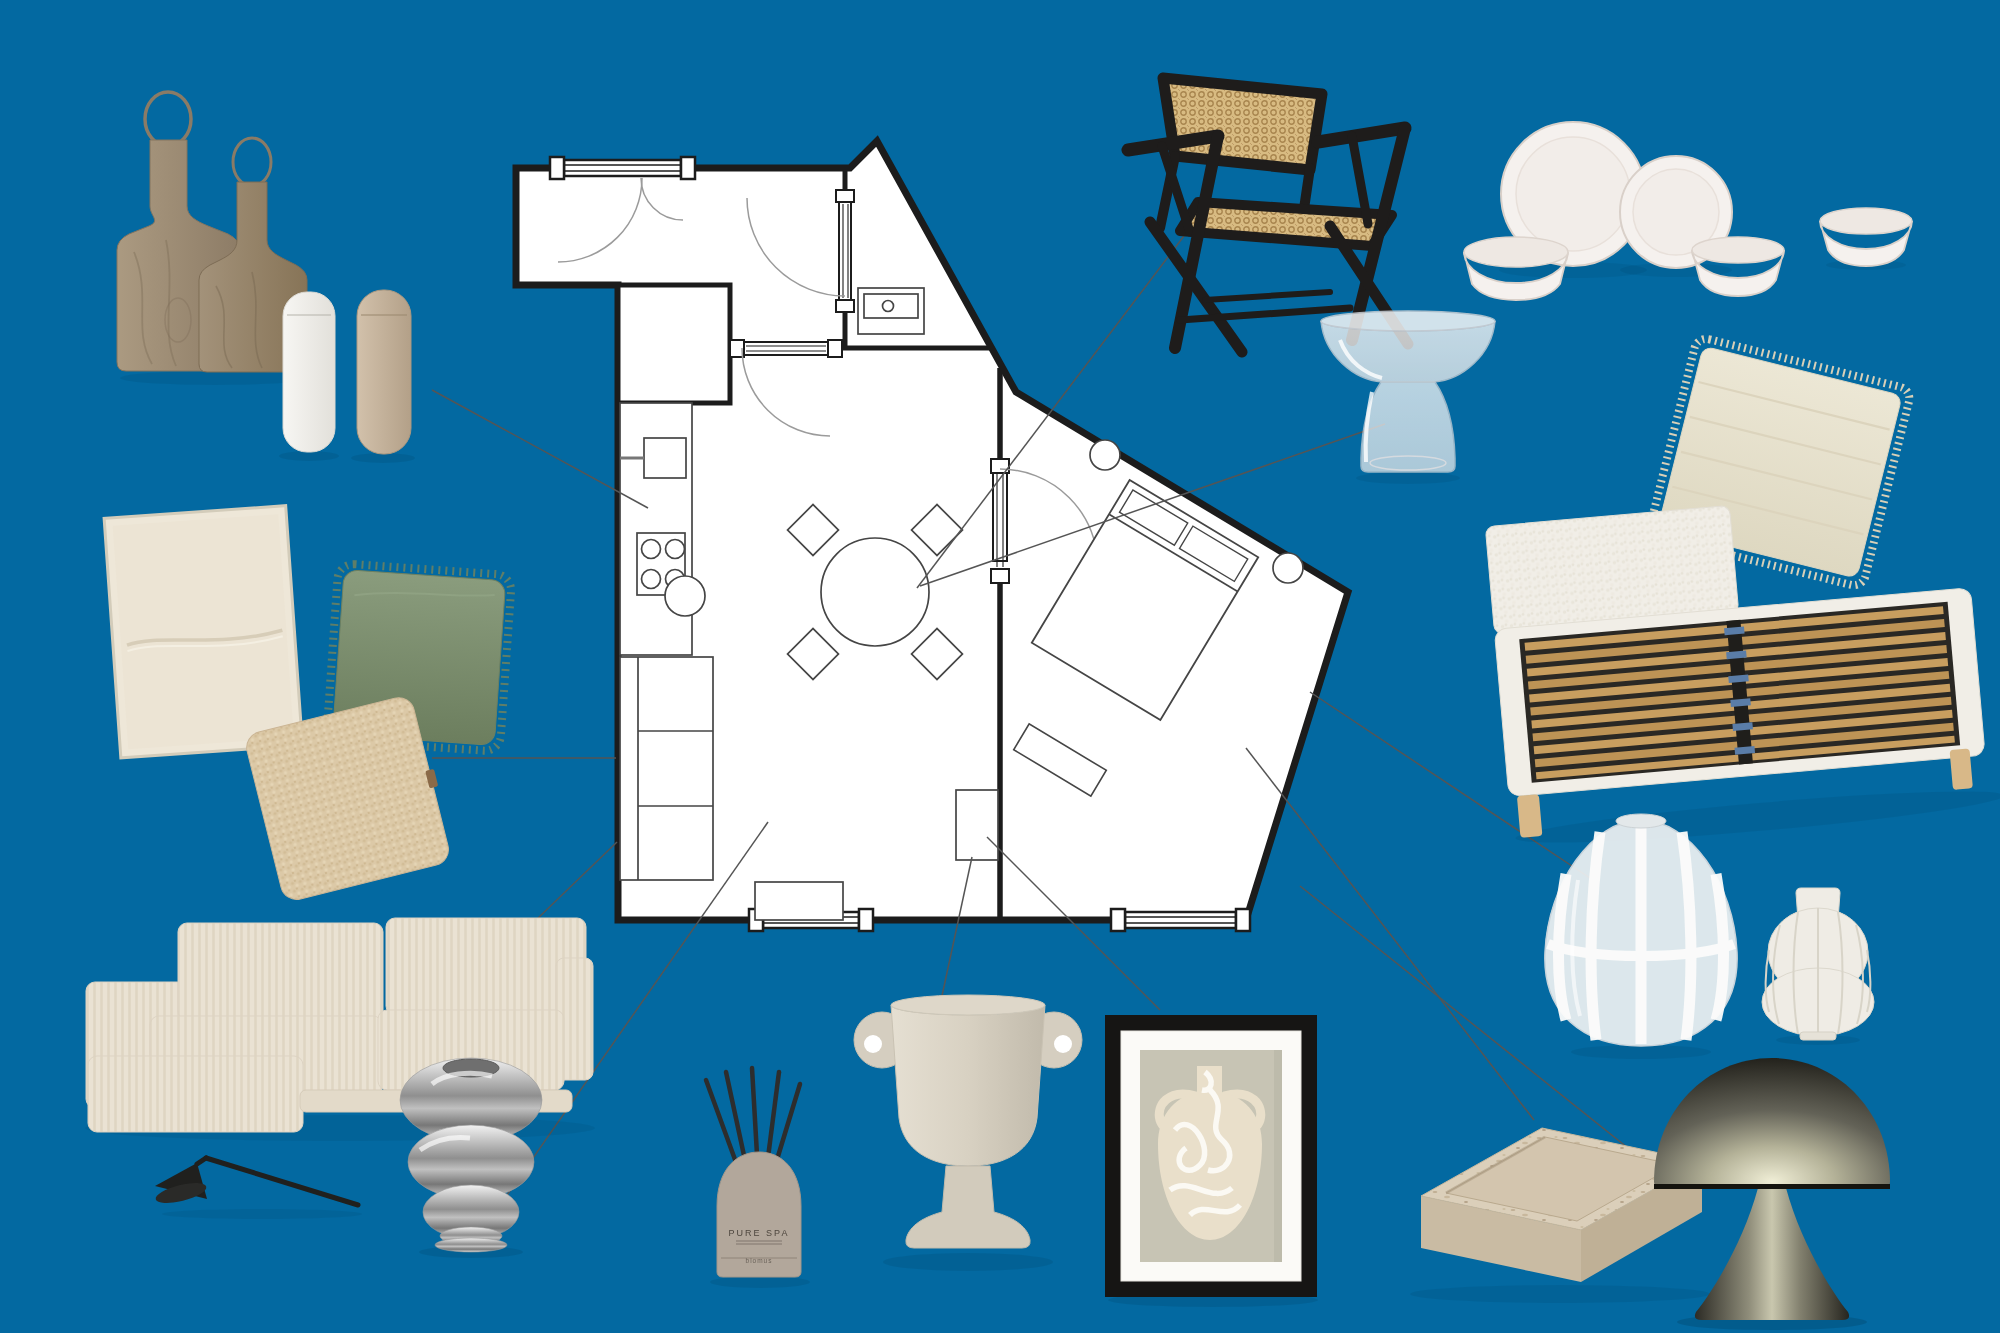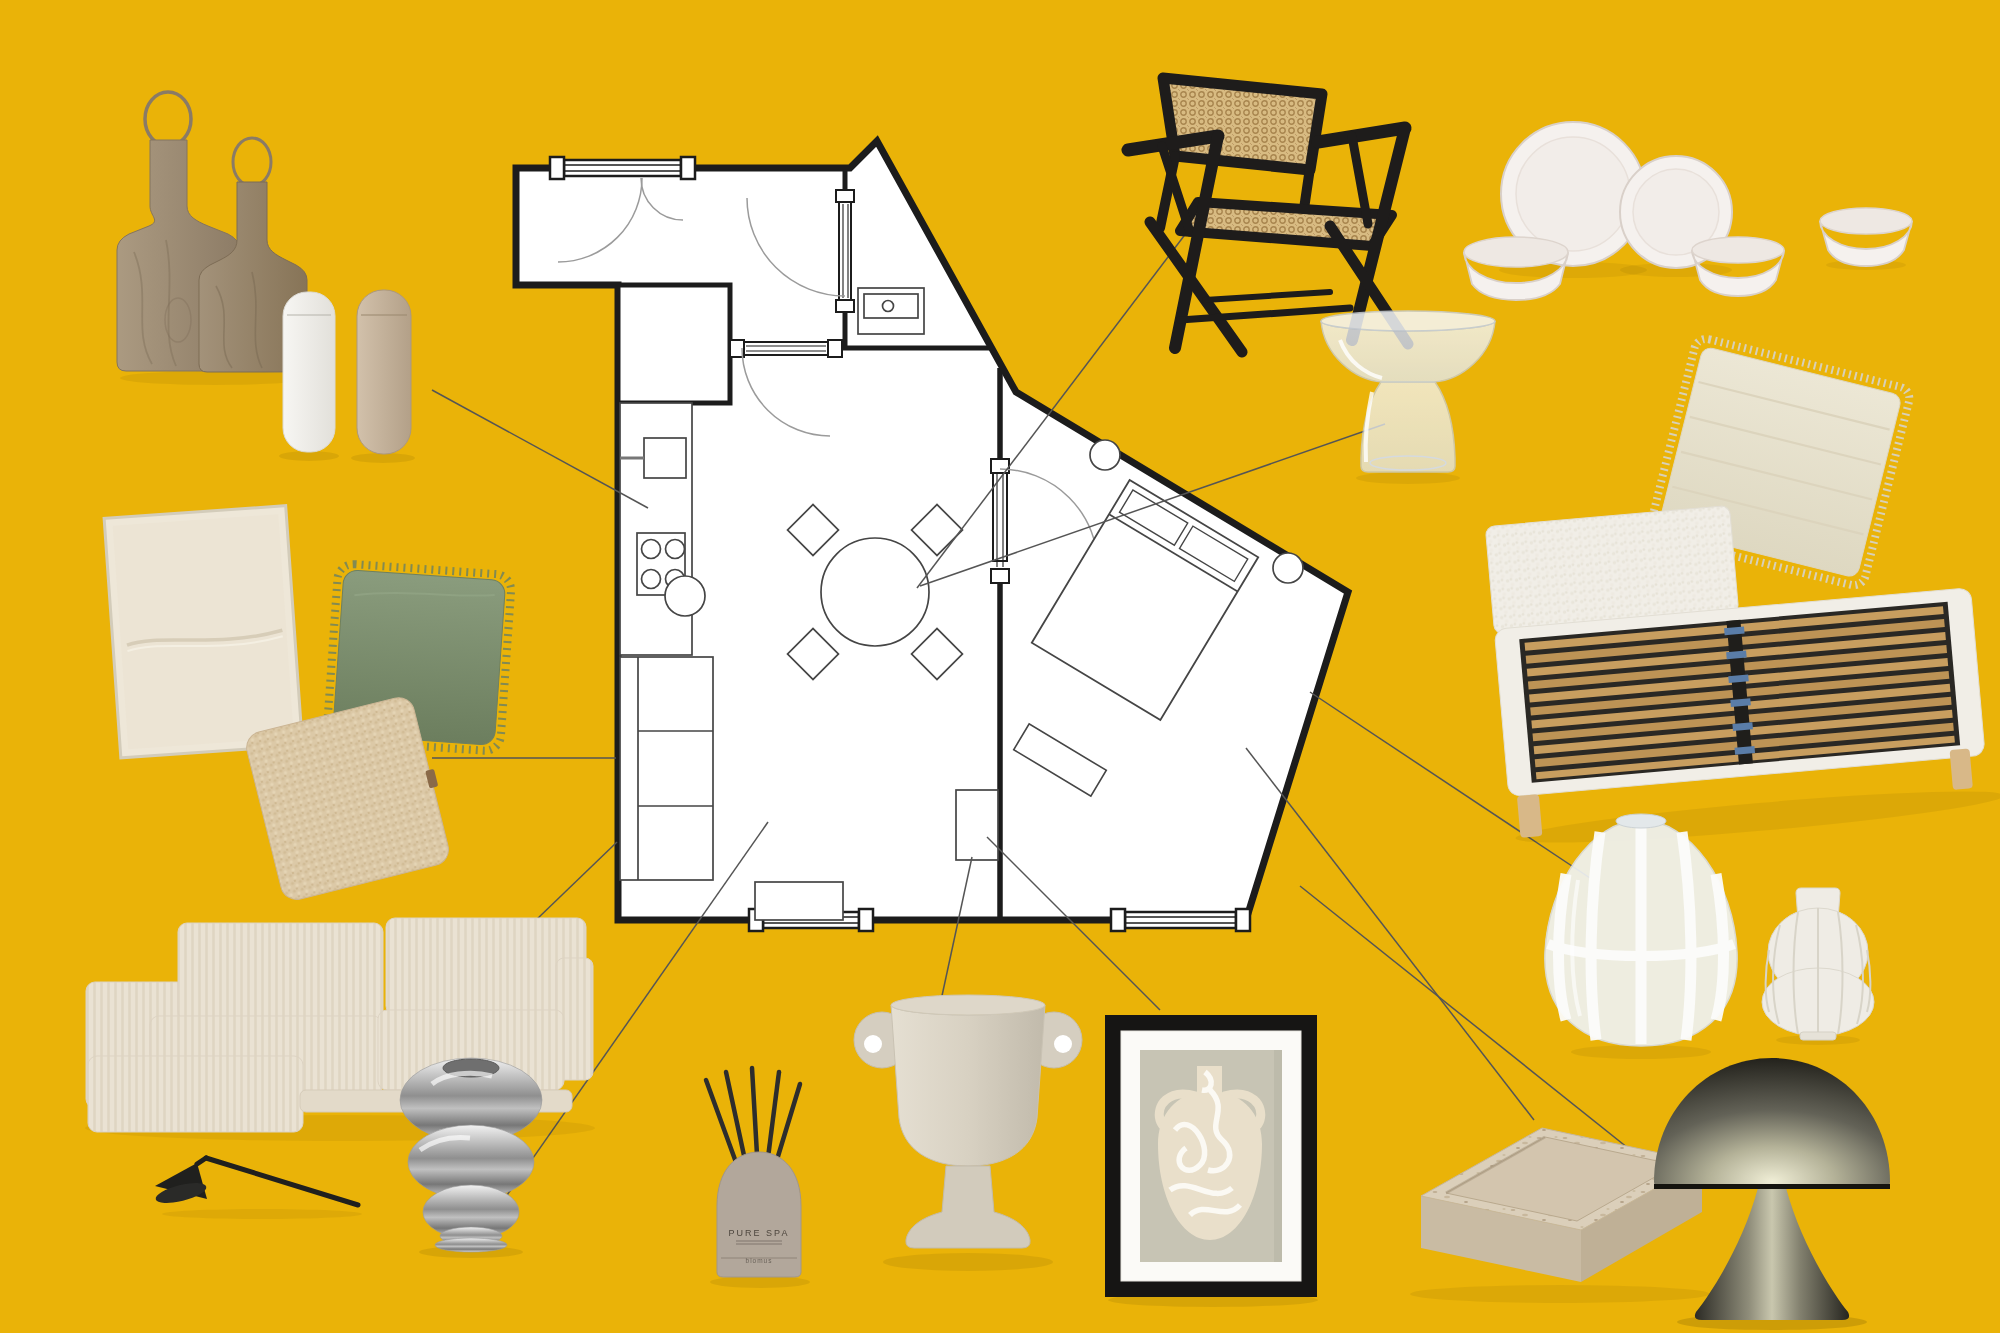--- a/index.html
+++ b/index.html
@@ -1,16 +1,16 @@
 <!DOCTYPE html>
 <html><head>
 <meta charset="utf-8">
 <style>
   html,body{margin:0;padding:0;background:#ffffff;}
-  .board{position:relative;width:2000px;height:1333px;background:#eab308;overflow:hidden;
+  .board{position:relative;width:2000px;height:1333px;background:#0369a1;overflow:hidden;
          font-family:"Liberation Sans", sans-serif;text-align:right;}
   .board svg{position:absolute;left:0;top:0;width:100%;height:100%;display:block;}
   text{font-family:"Liberation Sans", sans-serif;}
   .lbl-main{font-size:9px;letter-spacing:2px;fill:#4d463e;}
   .lbl-brand{font-size:6.5px;letter-spacing:1px;fill:#6b635a;}
 </style>
 </head>
 <body>
 
 <div class="board">

